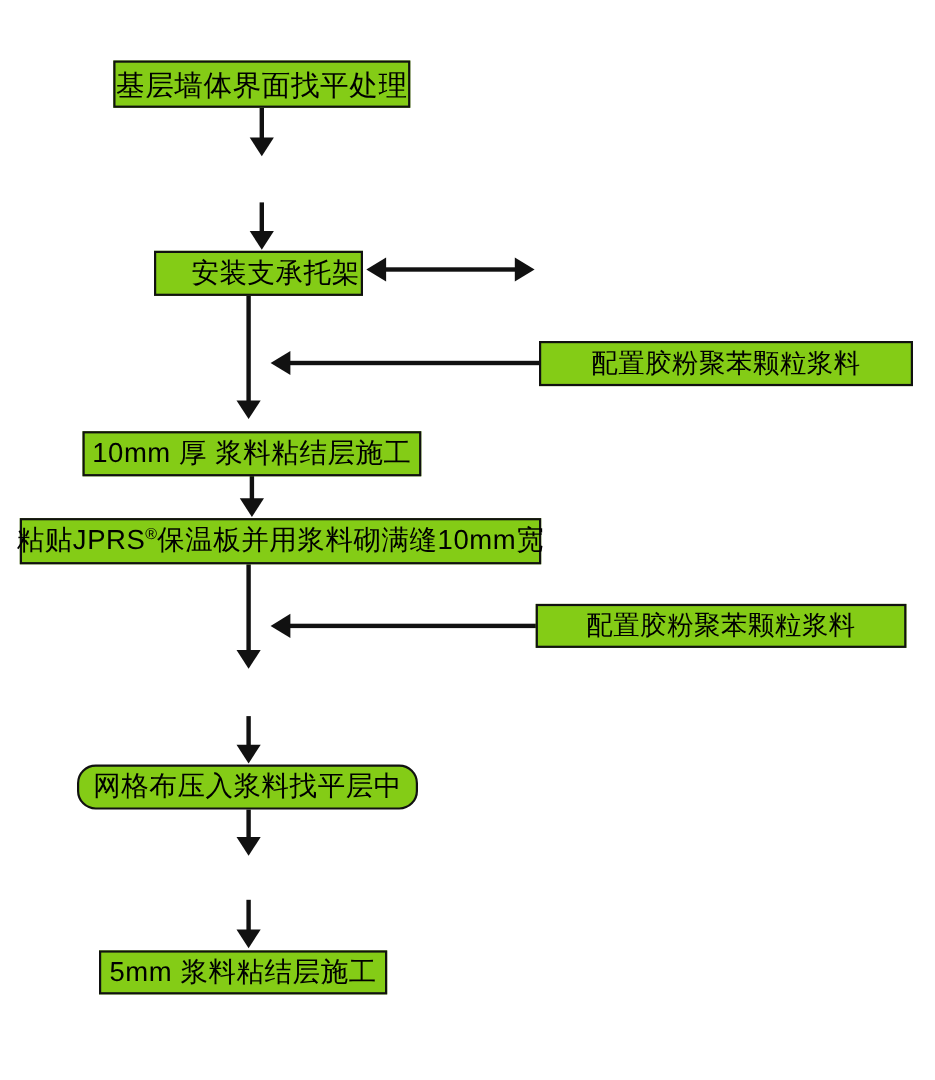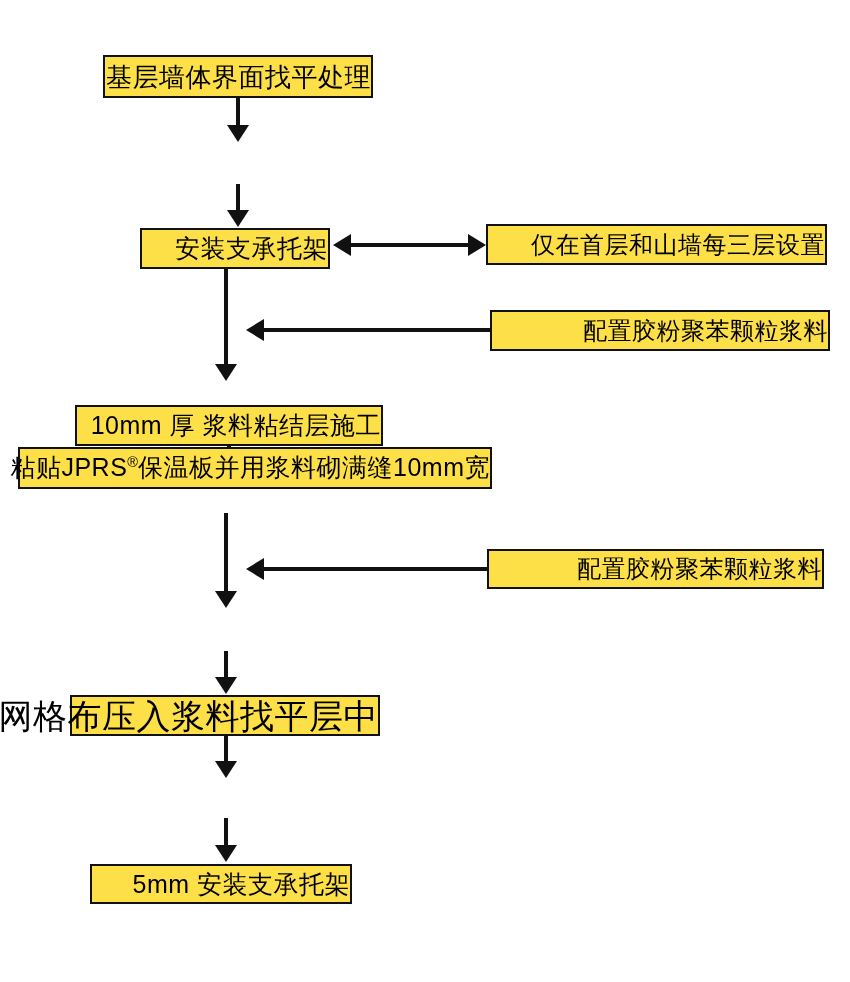--- a/index.html
+++ b/index.html
@@ -15,24 +15,24 @@
     position: relative;
     width: 850px;
     height: 982px;
     background: #ffffff;
     overflow: hidden;
   }
   .node {
     position: absolute;
     box-sizing: border-box;
     border: 2px solid #111111;
-    background: #fde047;
+    background: #84cc16;
     display: flex;
     align-items: center;
-    justify-content: flex-end;
+    justify-content: center;
     color: #000000;
     white-space: nowrap;
     letter-spacing: 0.5px;
   }
   .node-label {
     display: inline-block;
     line-height: 1;
   }
   .sup {
     font-size: 0.58em;
@@ -116,43 +116,40 @@
 
   <div class="node" style="left:103px; top:55px; width:270px; height:43px; font-size:26px;">
     <span class="node-label">基层墙体界面找平处理</span>
   </div>
 
 
   <div class="node" style="left:140px; top:228px; width:190px; height:41px; font-size:25px;padding-left:31px;">
     <span class="node-label">安装支承托架</span>
   </div>
 
-  <div class="node" style="left:486px; top:224px; width:341px; height:41px; font-size:24px;">
-    <span class="node-label">仅在首层和山墙每三层设置</span>
-  </div>
 
   <div class="node" style="left:490px; top:310px; width:340px; height:41px; font-size:24px;">
     <span class="node-label">配置胶粉聚苯颗粒浆料</span>
   </div>
 
-  <div class="node" style="left:75px; top:405px; width:308px; height:41px; font-size:25px;">
+  <div class="node" style="left:75px; top:392px; width:308px; height:41px; font-size:25px;">
     <span class="node-label">10mm 厚 浆料粘结层施工</span>
   </div>
 
-  <div class="node" style="left:18px; top:447px; width:474px; height:42px; font-size:25px;">
+  <div class="node" style="left:18px; top:471px; width:474px; height:42px; font-size:25px;">
     <span class="node-label"><span>粘贴JPRS</span><span class="sup">®</span><span>保温板并用浆料砌满缝10mm宽</span></span>
   </div>
 
   <div class="node" style="left:487px; top:549px; width:337px; height:40px; font-size:24px;">
     <span class="node-label">配置胶粉聚苯颗粒浆料</span>
   </div>
 
 
-  <div class="node" style="left:70px; top:695px; width:310px; height:41px; font-size:34px;">
+  <div class="node" style="left:70px; top:695px; width:310px; height:41px; font-size:25px;border-radius:17px;">
     <span class="node-label">网格布压入浆料找平层中</span>
   </div>
 
 
   <div class="node" style="left:90px; top:864px; width:262px; height:40px; font-size:25px;">
-    <span class="node-label">5mm 安装支承托架</span>
+    <span class="node-label">5mm 浆料粘结层施工</span>
   </div>
 
 </div>
 
 </body></html>

